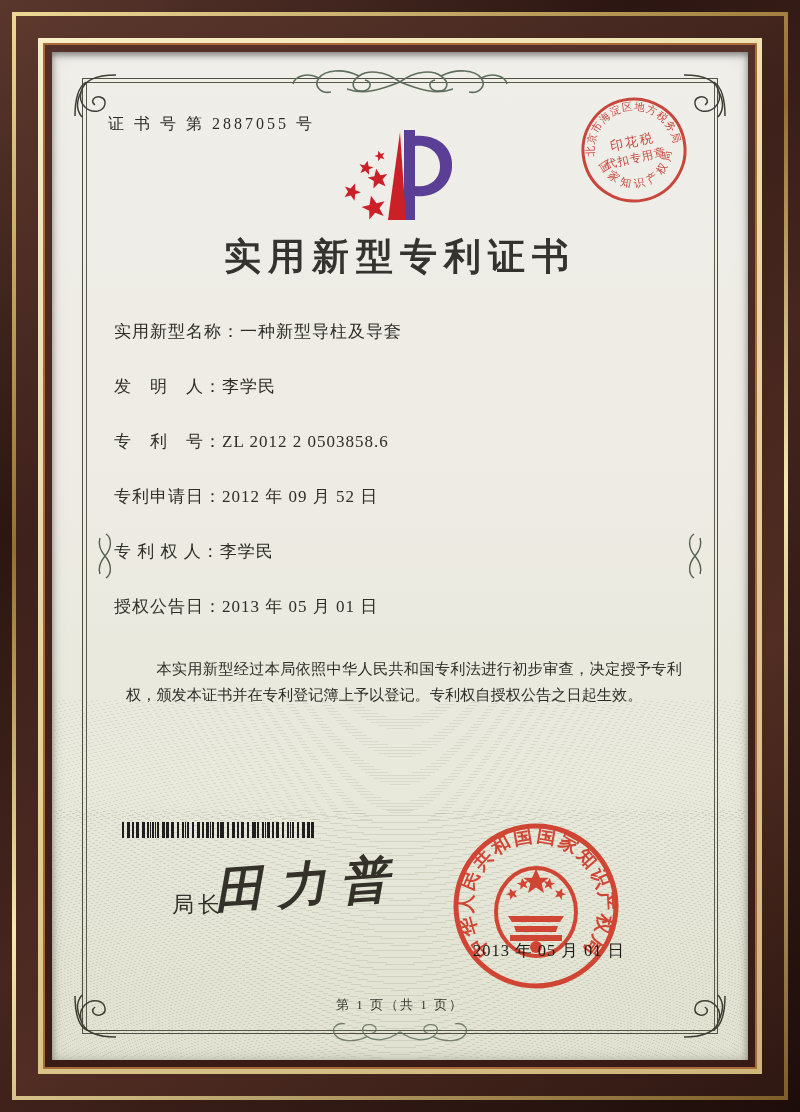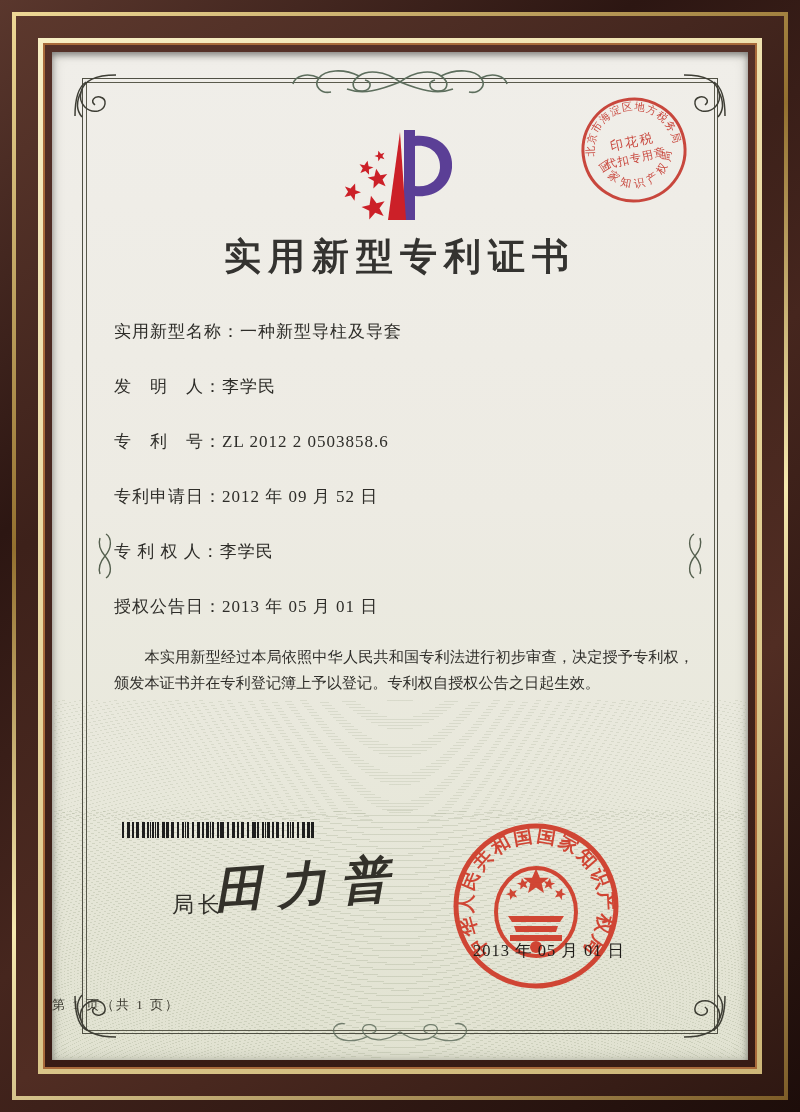--- a/index.html
+++ b/index.html
@@ -50,37 +50,37 @@
   .stamp-wrap { position:absolute; left:526px; top:42px; width:112px; height:112px; transform:rotate(-12deg); opacity:.92; }
   .logo-wrap { position:absolute; left:284px; top:72px; width:130px; height:102px; }
   .title {
     position:absolute; left:0; width:100%; top:180px; text-align:center;
     font-size:37px; font-weight:600; letter-spacing:7px; color:#343330;
   }
   .fields { position:absolute; left:62px; top:268px; width:580px; }
   .field-row { height:55px; font-size:17px; color:#2e2d29; letter-spacing:1px; white-space:pre; }
   .body-text { position:absolute; left:58px; top:588px; width:588px; font-size:15.2px;
     line-height:25.5px; text-align:justify; color:#2e2d29; }
-  .body-text p { margin:4px; text-indent:2em; }
+  .body-text p { margin:16px; text-indent:2em; }
   .barcode { position:absolute; left:70px; top:770px; width:192px; height:16px;
     background-image:
       repeating-linear-gradient(90deg,#1e1e1e 0 2px,rgba(0,0,0,0) 2px 5px),
       repeating-linear-gradient(90deg,#1e1e1e 0 1px,rgba(0,0,0,0) 1px 7px),
       repeating-linear-gradient(90deg,#1e1e1e 0 1px,rgba(0,0,0,0) 1px 11px);
   }
   .sig-label { position:absolute; left:120px; top:838px; font-size:22px; color:#33322c; letter-spacing:4px; }
   .sig-name {
     position:absolute; left:162px; top:800px; font-size:49px; color:#33312a;
     font-family:"DejaVu Sans",sans-serif; font-style:italic; font-weight:bold;
     letter-spacing:14px; transform:rotate(-4deg); white-space:nowrap;
   }
   .seal-wrap { position:absolute; left:398px; top:768px; width:172px; height:172px; opacity:.93; }
   .seal-date { position:absolute; left:372px; top:888px; width:250px; text-align:center;
     font-size:16.5px; color:#1f1d1a; letter-spacing:1px; }
-  .footer { position:absolute; left:0; width:100%; top:944px; text-align:left;
+  .footer { position:absolute; left:0; width:100%; top:944px; text-align:center;
     font-size:13px; letter-spacing:2px; color:#3a392f; }
 </style>
 </head>
 <body>
 
 <div class="f-abs frame-dark"></div>
 <div class="f-abs frame-gold1"></div>
 <div class="f-abs frame-wood"></div>
 <div class="f-abs frame-cream"></div>
 <div class="f-abs frame-line"></div>
@@ -144,20 +144,21 @@
       <path d="M3,44 C3,30 5,16 14,10"></path>
     </g>
   </svg>
   <svg class="orn orn-ml" width="60" height="18" viewBox="0 0 60 18">
     <path d="M30,9 C22,2 12,2 8,8 M30,9 C38,2 48,2 52,8 M30,9 C24,14 18,16 12,14 M30,9 C36,14 42,16 48,14" fill="none" stroke="#55604f" stroke-width="1.4"></path>
   </svg>
   <svg class="orn orn-mr" width="60" height="18" viewBox="0 0 60 18">
     <path d="M30,9 C22,2 12,2 8,8 M30,9 C38,2 48,2 52,8 M30,9 C24,14 18,16 12,14 M30,9 C36,14 42,16 48,14" fill="none" stroke="#55604f" stroke-width="1.4"></path>
   </svg>
 
+  <div class="cert-no">证 书 号 第 2887055 号</div>
 
   <div class="stamp-wrap">
     <svg width="112" height="112" viewBox="0 0 112 112">
       <defs>
         <path id="stampTop" d="M16,56 a40,40 0 1 1 80,0"></path>
         <path id="stampBottom" d="M19,56 a37,37 0 0 0 74,0"></path>
       </defs>
       <circle cx="56" cy="56" r="51" fill="none" stroke="#c5392f" stroke-width="3"></circle>
       <text font-size="10.5" fill="#c5392f" letter-spacing="1">
         <textPath href="#stampTop" startOffset="2">北京市海淀区地方税务局</textPath>

